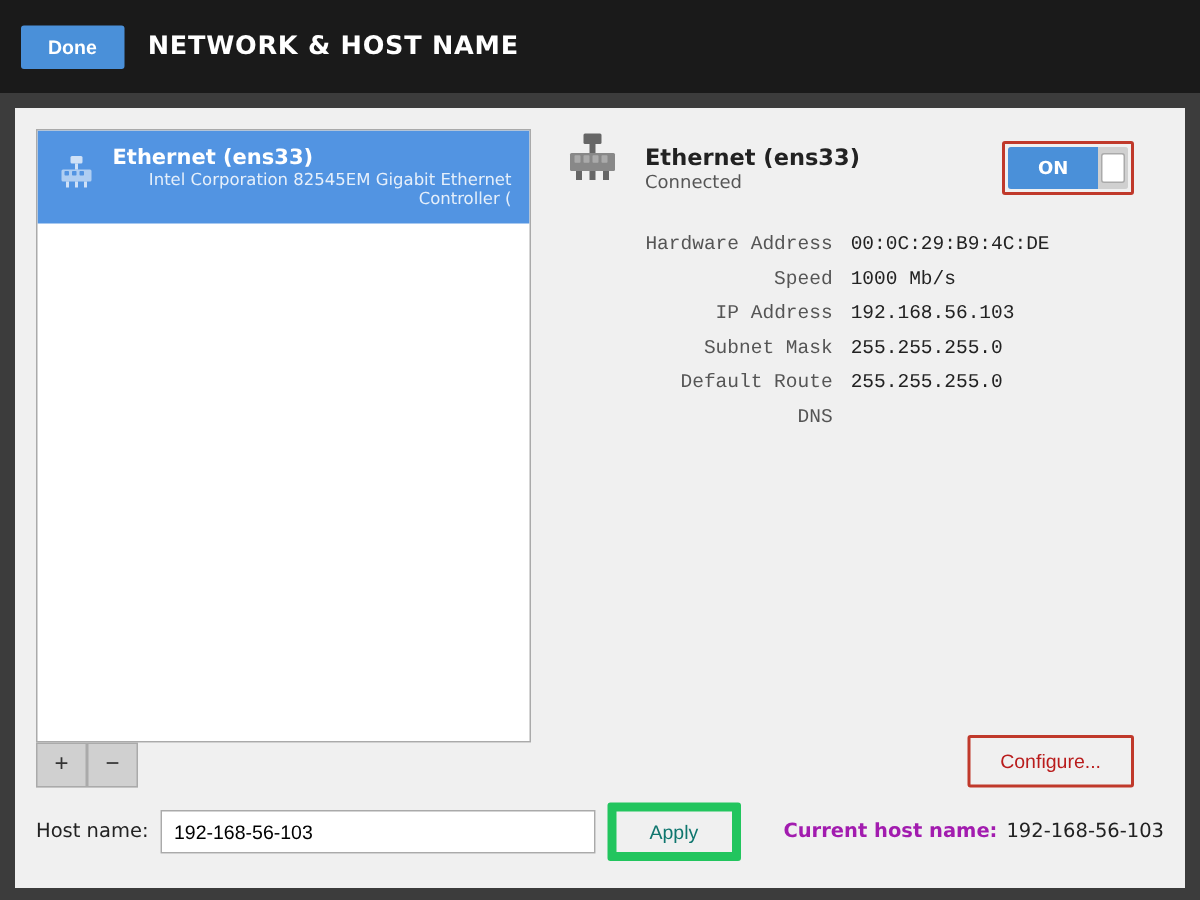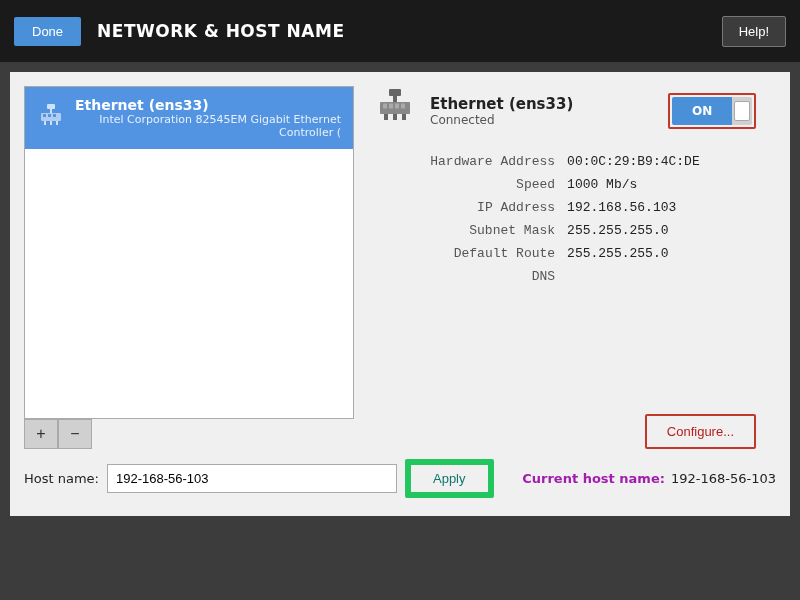--- a/index.html
+++ b/index.html
@@ -33,21 +33,21 @@
       letter-spacing: 0.5px;
     }
     .done-button {
       background: #4a90d9;
       color: white;
       border: none;
       padding: 7px 18px;
       font-size: 13px;
       cursor: pointer;
       border-radius: 2px;
-      font-weight: normal;
+      font-weight: bold;
     }
     .header-center {
       display: flex;
       flex-direction: column;
       align-items: center;
     }
     .header-subtitle {
       color: #ccc;
       font-size: 13px;
       letter-spacing: 0.5px;
@@ -76,21 +76,21 @@
       padding: 7px 16px;
       font-size: 13px;
       cursor: pointer;
       border-radius: 2px;
     }
 
     
     .main {
       background: #f0f0f0;
       margin: 10px;
-      height: 444px;
+      height: 520px;
       display: flex;
       flex-direction: column;
       padding: 14px;
     }
 
     .content-area {
       display: flex;
       flex: 1;
       gap: 0;
     }
@@ -308,21 +308,20 @@
     }
   </style>
 </head>
 <body>
 
 <div class="header">
   <div class="header-left">
     <button class="done-button">Done</button>
     <span class="header-title">NETWORK &amp; HOST NAME</span>
   </div>
-  <button class="help-button">Help!</button>
 </div>
 
 <div class="main">
   <div class="content-area">
 
     <div class="network-list-panel">
       <div class="network-list">
         <div class="network-item">
           <span class="network-item-icon">
             <svg width="28" height="28" viewBox="0 0 28 28" fill="none" xmlns="http://www.w3.org/2000/svg">

